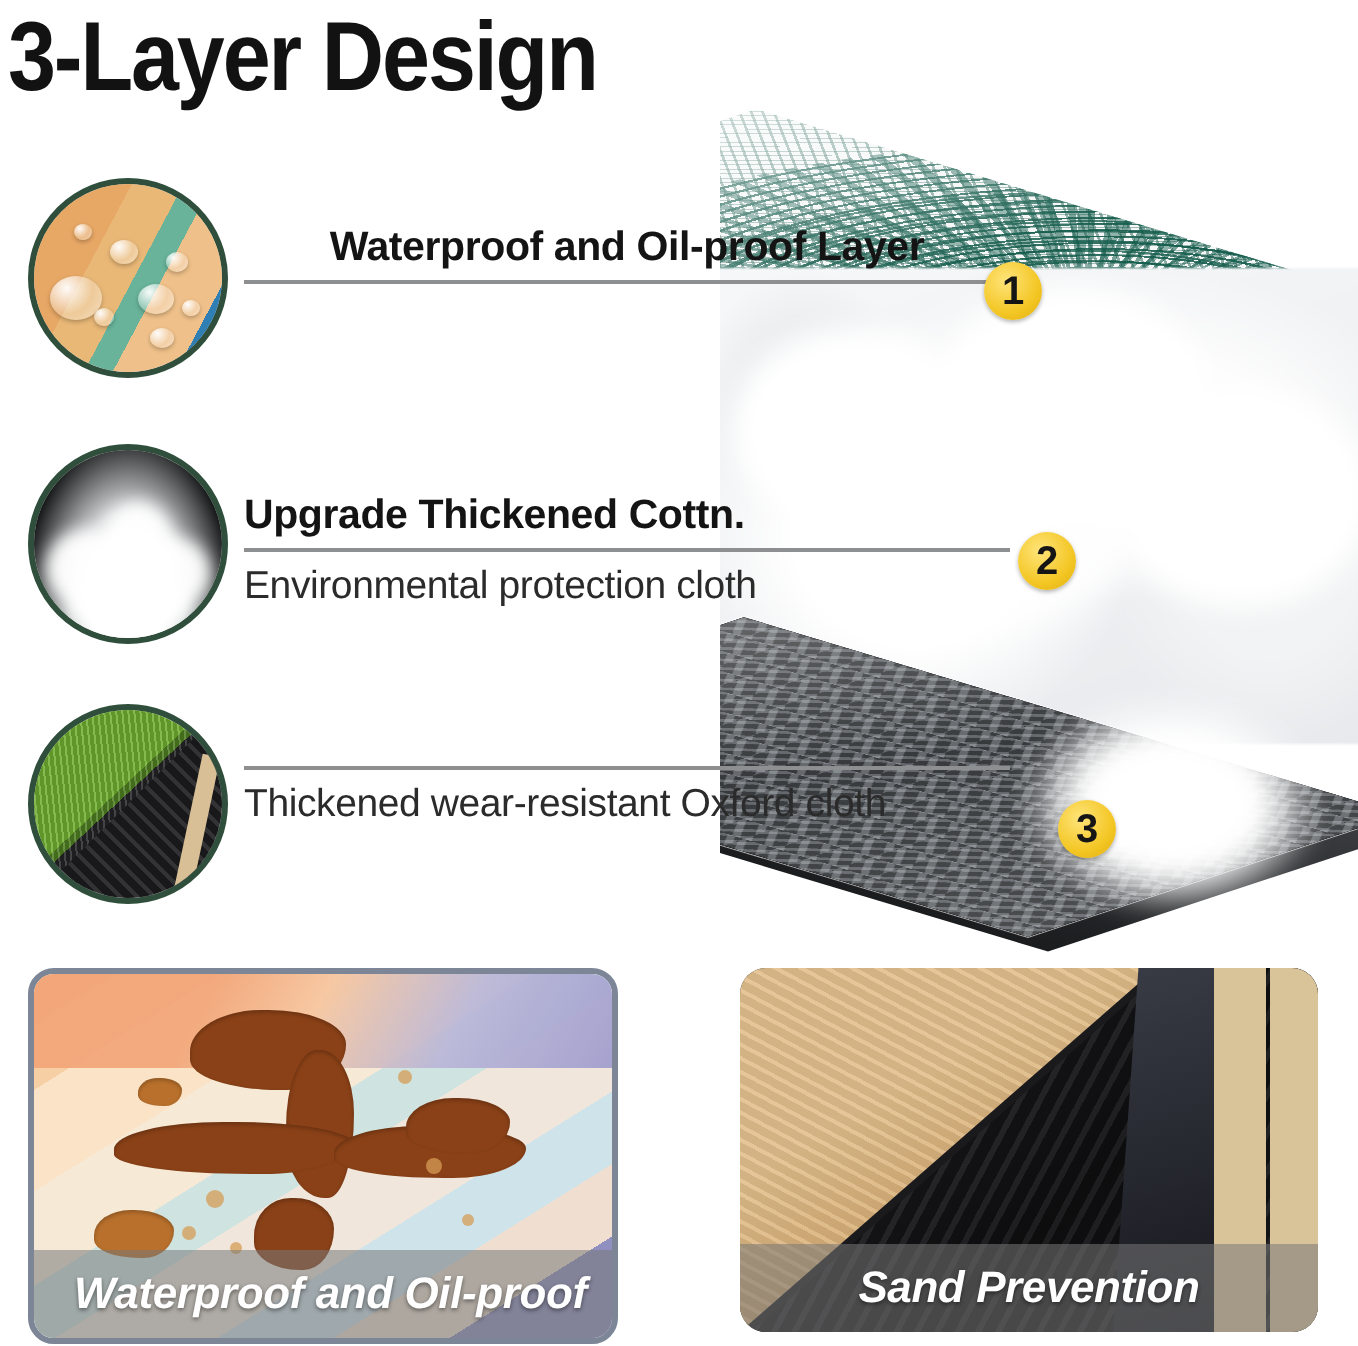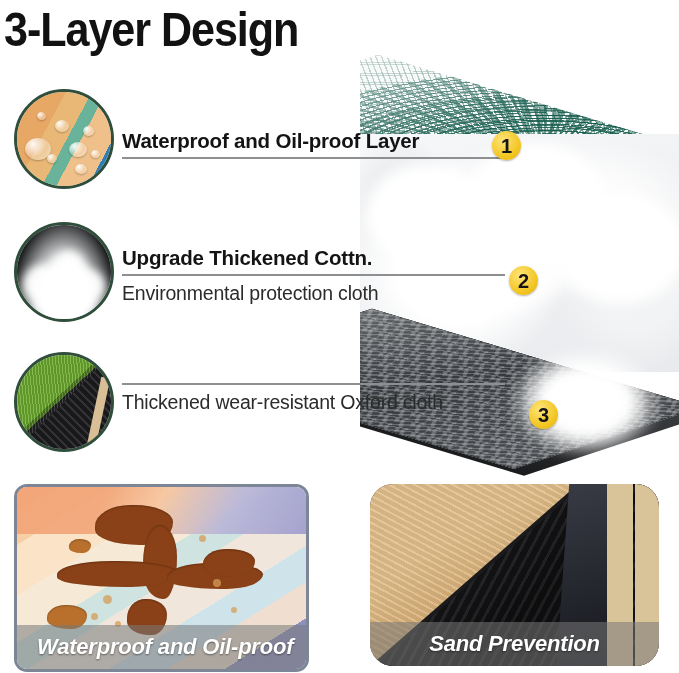--- a/index.html
+++ b/index.html
@@ -149,21 +149,21 @@
     position:absolute;width:29px;height:29px;border-radius:50%;
     background:radial-gradient(circle at 38% 32%,#ffe47a,#f3c623 62%,#e0ae12);
     box-shadow:0 1px 2px rgba(0,0,0,.3);
     display:flex;align-items:center;justify-content:center;
     font-size:20px;font-weight:700;color:#151515;line-height:1;
   }
 
   
   .panel{position:absolute;top:484px;width:289px;height:182px;border-radius:13px;overflow:hidden;font-style:italic;}
   #panelLeft{left:14px;border:3px solid #7c8697;}
-  #panelRight{left:370px;border-radius:23px;}
+  #panelRight{left:370px;}
   .panel .photo{position:absolute;inset:0;}
   .panel .cap{
     position:absolute;left:0;right:0;bottom:0;height:44px;
     background:rgba(120,120,120,.55);
     display:flex;align-items:center;
     color:#fff;font-size:22px;font-weight:700;letter-spacing:-.2px;
     text-shadow:0 1px 2px rgba(0,0,0,.45);
   }
   #panelLeft .cap{padding-left:20px;}
   #panelRight .cap{justify-content:center;}
@@ -252,21 +252,21 @@
       <div class="drop" style="left:8px;top:46px;width:26px;height:22px;"></div>
       <div class="drop" style="left:38px;top:28px;width:14px;height:12px;"></div>
       <div class="drop" style="left:52px;top:50px;width:18px;height:15px;"></div>
       <div class="drop" style="left:30px;top:62px;width:10px;height:9px;"></div>
       <div class="drop" style="left:66px;top:34px;width:11px;height:10px;"></div>
       <div class="drop" style="left:20px;top:20px;width:9px;height:8px;"></div>
       <div class="drop" style="left:58px;top:72px;width:12px;height:10px;"></div>
       <div class="drop" style="left:74px;top:58px;width:9px;height:8px;"></div>
     </div>
   </div>
-  <div class="row" style="top:129px;width:383px;">
+  <div class="row" style="top:112px;width:383px;text-align:center;">
     <div class="head">Waterproof and Oil-proof Layer</div>
     <div class="rule"></div>
   </div>
   <div class="badge" style="left:492px;top:131px;">1</div>
 
   <div class="thumb" id="thumb2" style="left:14px;top:222px;">
     <div class="inner">
       <div class="fluff" style="left:6px;top:40px;width:40px;height:38px;"></div>
       <div class="fluff" style="left:34px;top:26px;width:36px;height:46px;"></div>
       <div class="fluff" style="left:52px;top:44px;width:36px;height:34px;"></div>

